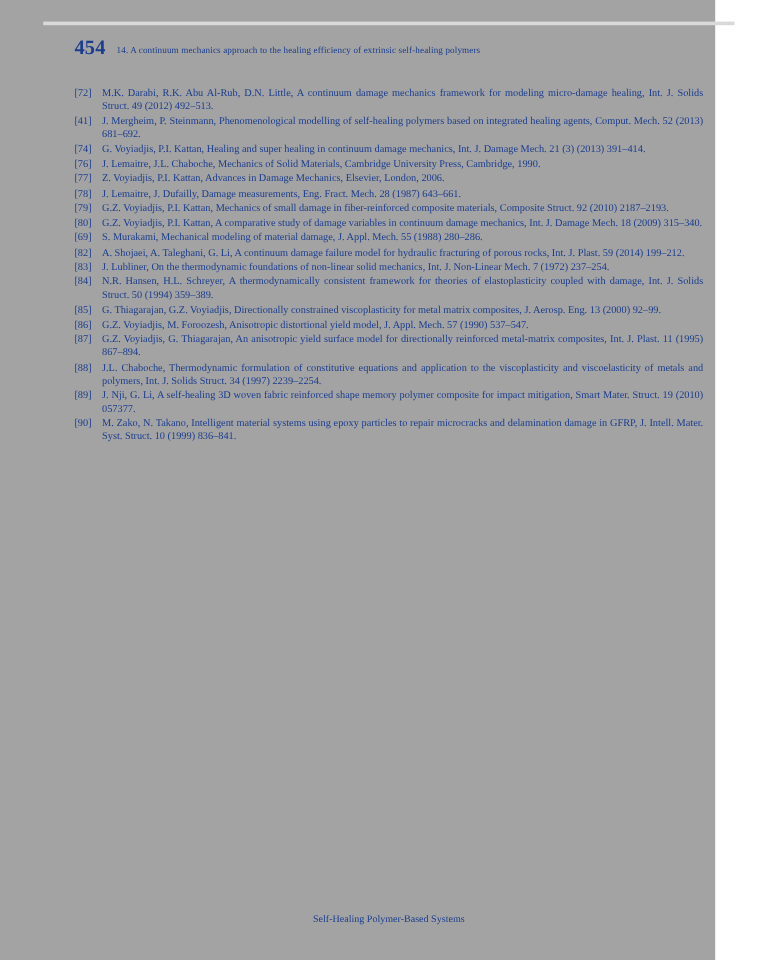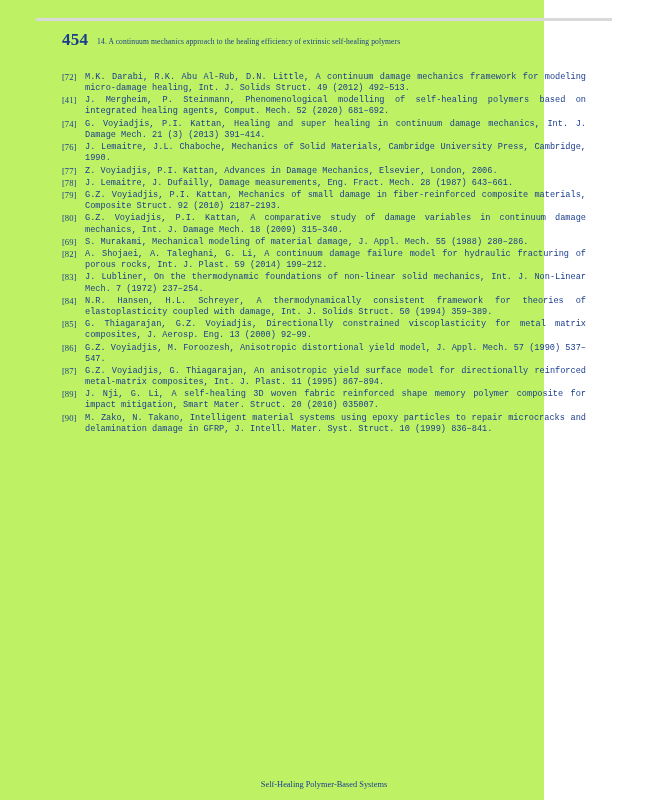--- a/index.html
+++ b/index.html
@@ -11,23 +11,23 @@
     width: 648px;
     height: 800px;
     font-family: "Liberation Serif", serif;
     color: #1a3d8f;
     position: relative;
     overflow: hidden;
   }
   .page {
     position: absolute;
     left: 0; top: 0;
-    width: 544px;
+    width: 596px;
     height: 800px;
-    background: #bef264;
+    background: #a3a3a3;
   }
   .top-rule {
     position: absolute;
     left: 36px;
     top: 18px;
     width: 576px;
     height: 3px;
     background: #d9d9d9;
   }
   .header-row {
@@ -75,26 +75,25 @@
     font-size: 8.6px;
     line-height: 11.1px;
     color: #1a3d8f;
   }
   .ref-text {
     flex: 1 1 auto;
     text-align: justify;
     text-justify: inter-word;
     hyphens: manual;
     color: #1a3d8f;
-    font-family: Liberation Mono, monospace;
   }
   .footer {
     position: absolute;
     left: 0;
-    top: 780px;
+    top: 761px;
     width: 648px;
     text-align: center;
     font-size: 8.4px;
     color: #1a3d8f;
     font-family: "Liberation Serif", serif;
   }
 </style>
 </head>
 <body>
 
@@ -109,21 +108,21 @@
 
   <div class="reference-list">
 
     <div class="ref">
       <span class="ref-num">[72]</span>
       <span class="ref-text">M.K. Darabi, R.K. Abu Al-Rub, D.N. Little, A continuum damage mechanics framework for modeling micro-damage healing, Int. J. Solids Struct. 49 (2012) 492–513.</span>
     </div>
 
     <div class="ref">
       <span class="ref-num">[41]</span>
-      <span class="ref-text">J. Mergheim, P. Steinmann, Phenomenological modelling of self-healing polymers based on integrated healing agents, Comput. Mech. 52 (2020) 681–692.</span>
+      <span class="ref-text">J. Mergheim, P. Steinmann, Phenomenological modelling of self-healing polymers based on integrated healing agents, Comput. Mech. 52 (2013) 681–692.</span>
     </div>
 
     <div class="ref">
       <span class="ref-num">[74]</span>
       <span class="ref-text">G. Voyiadjis, P.I. Kattan, Healing and super healing in continuum damage mechanics, Int. J. Damage Mech. 21 (3) (2013) 391–414.</span>
     </div>
 
 
     <div class="ref">
       <span class="ref-num">[76]</span>
@@ -178,24 +177,28 @@
     <div class="ref">
       <span class="ref-num">[86]</span>
       <span class="ref-text">G.Z. Voyiadjis, M. Foroozesh, Anisotropic distortional yield model, J. Appl. Mech. 57 (1990) 537–547.</span>
     </div>
 
     <div class="ref">
       <span class="ref-num">[87]</span>
       <span class="ref-text">G.Z. Voyiadjis, G. Thiagarajan, An anisotropic yield surface model for directionally reinforced metal-matrix composites, Int. J. Plast. 11 (1995) 867–894.</span>
     </div>
 
+    <div class="ref">
+      <span class="ref-num">[88]</span>
+      <span class="ref-text">J.L. Chaboche, Thermodynamic formulation of constitutive equations and application to the viscoplasticity and viscoelasticity of metals and polymers, Int. J. Solids Struct. 34 (1997) 2239–2254.</span>
+    </div>
 
     <div class="ref">
       <span class="ref-num">[89]</span>
-      <span class="ref-text">J. Nji, G. Li, A self-healing 3D woven fabric reinforced shape memory polymer composite for impact mitigation, Smart Mater. Struct. 20 (2010) 035007.</span>
+      <span class="ref-text">J. Nji, G. Li, A self-healing 3D woven fabric reinforced shape memory polymer composite for impact mitigation, Smart Mater. Struct. 19 (2010) 057377.</span>
     </div>
 
     <div class="ref">
       <span class="ref-num">[90]</span>
       <span class="ref-text">M. Zako, N. Takano, Intelligent material systems using epoxy particles to repair microcracks and delamination damage in GFRP, J. Intell. Mater. Syst. Struct. 10 (1999) 836–841.</span>
     </div>
 
   </div>
 
   <div class="footer">Self-Healing Polymer-Based Systems</div>

